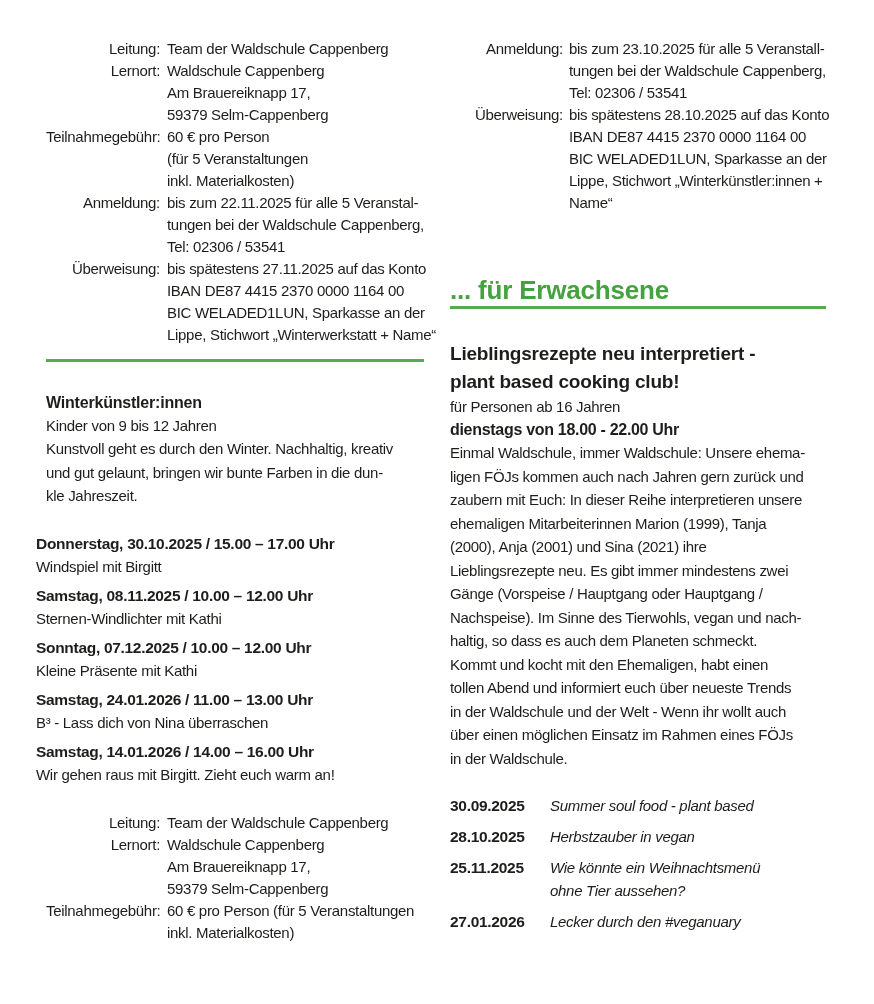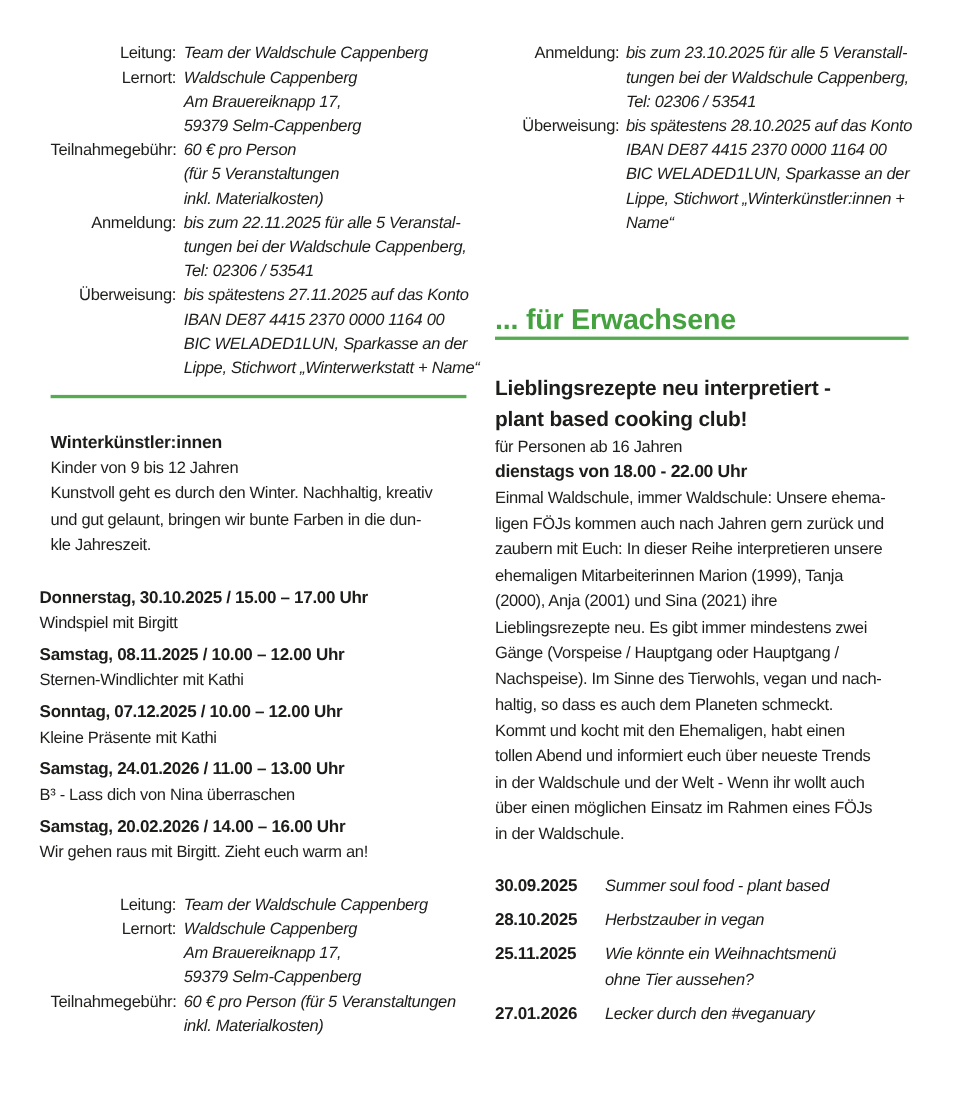--- a/index.html
+++ b/index.html
@@ -12,21 +12,21 @@
     overflow: hidden;
   }
   .page { position: relative; width: 874px; height: 868px; background: #fff; }
   .abs { position: absolute; }
 
   
   .info { display: grid; grid-template-columns: 114px 1fr; column-gap: 7px;
           font-size: 15px; line-height: 22px; }
   .info.right-col { grid-template-columns: 113px 1fr; column-gap: 6px; }
   .info .lbl { text-align: right; white-space: pre; }
-  .info .val { white-space: pre; font-style: italic; }
+  .info .val { white-space: pre; }
 
   
   .rule { height: 3px; background: #55ab50; }
 
   
   .h-section { font-size: 16px; font-weight: bold; line-height: 24px; letter-spacing: -0.2px; }
   .subtitle { font-size: 15px; line-height: 22px; }
   .desc { font-size: 15px; line-height: 23.5px; white-space: pre; }
 
   
@@ -95,21 +95,21 @@
     </div>
     <div class="event">
       <div class="dt">Sonntag, 07.12.2025 / 10.00 – 12.00 Uhr</div>
       <div class="tt">Kleine Präsente mit Kathi</div>
     </div>
     <div class="event">
       <div class="dt">Samstag, 24.01.2026 / 11.00 – 13.00 Uhr</div>
       <div class="tt">B³ - Lass dich von Nina überraschen</div>
     </div>
     <div class="event">
-      <div class="dt">Samstag, 20.02.2026 / 14.00 – 16.00 Uhr</div>
+      <div class="dt">Samstag, 14.01.2026 / 14.00 – 16.00 Uhr</div>
       <div class="tt">Wir gehen raus mit Birgitt. Zieht euch warm an!</div>
     </div>
   </div>
 
   <div class="abs info" style="left:46px; top:812px; width:382px">
     <div class="lbl">Leitung:</div>
     <div class="val">Team der Waldschule Cappenberg</div>
     <div class="lbl">Lernort:</div>
     <div class="val">Waldschule Cappenberg
 Am Brauereiknapp 17,

